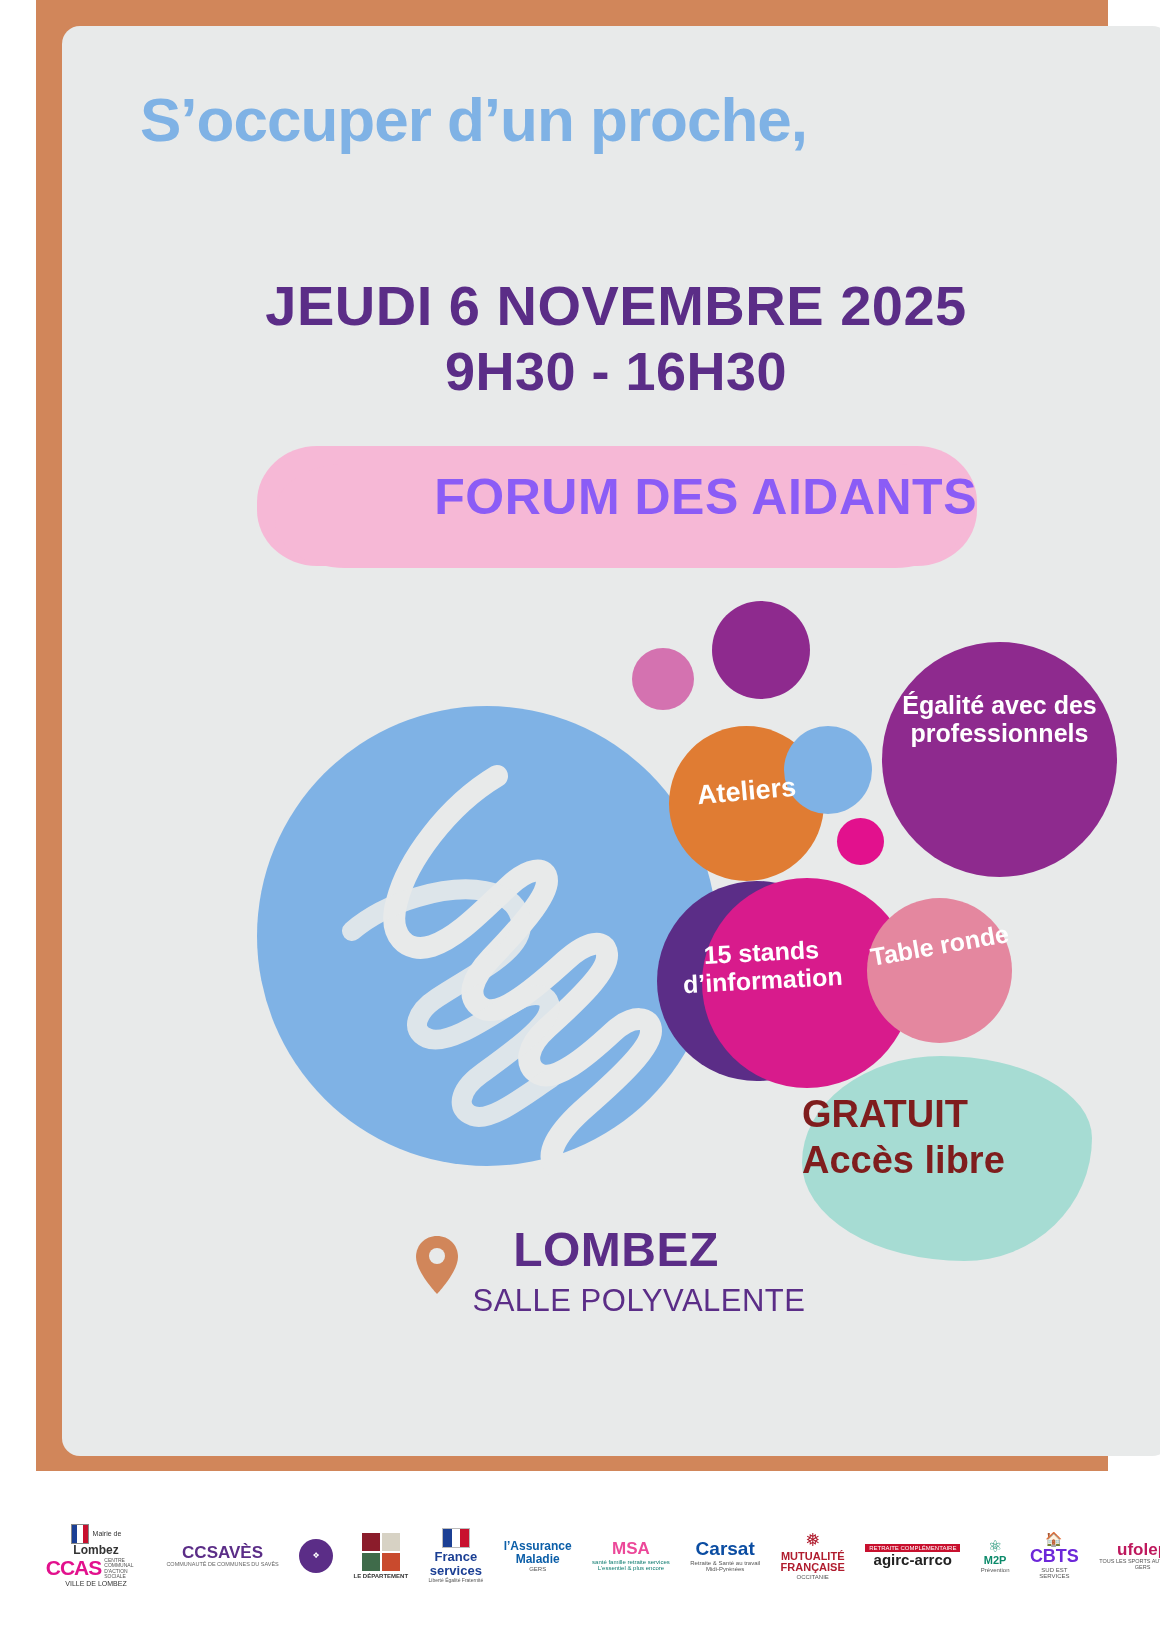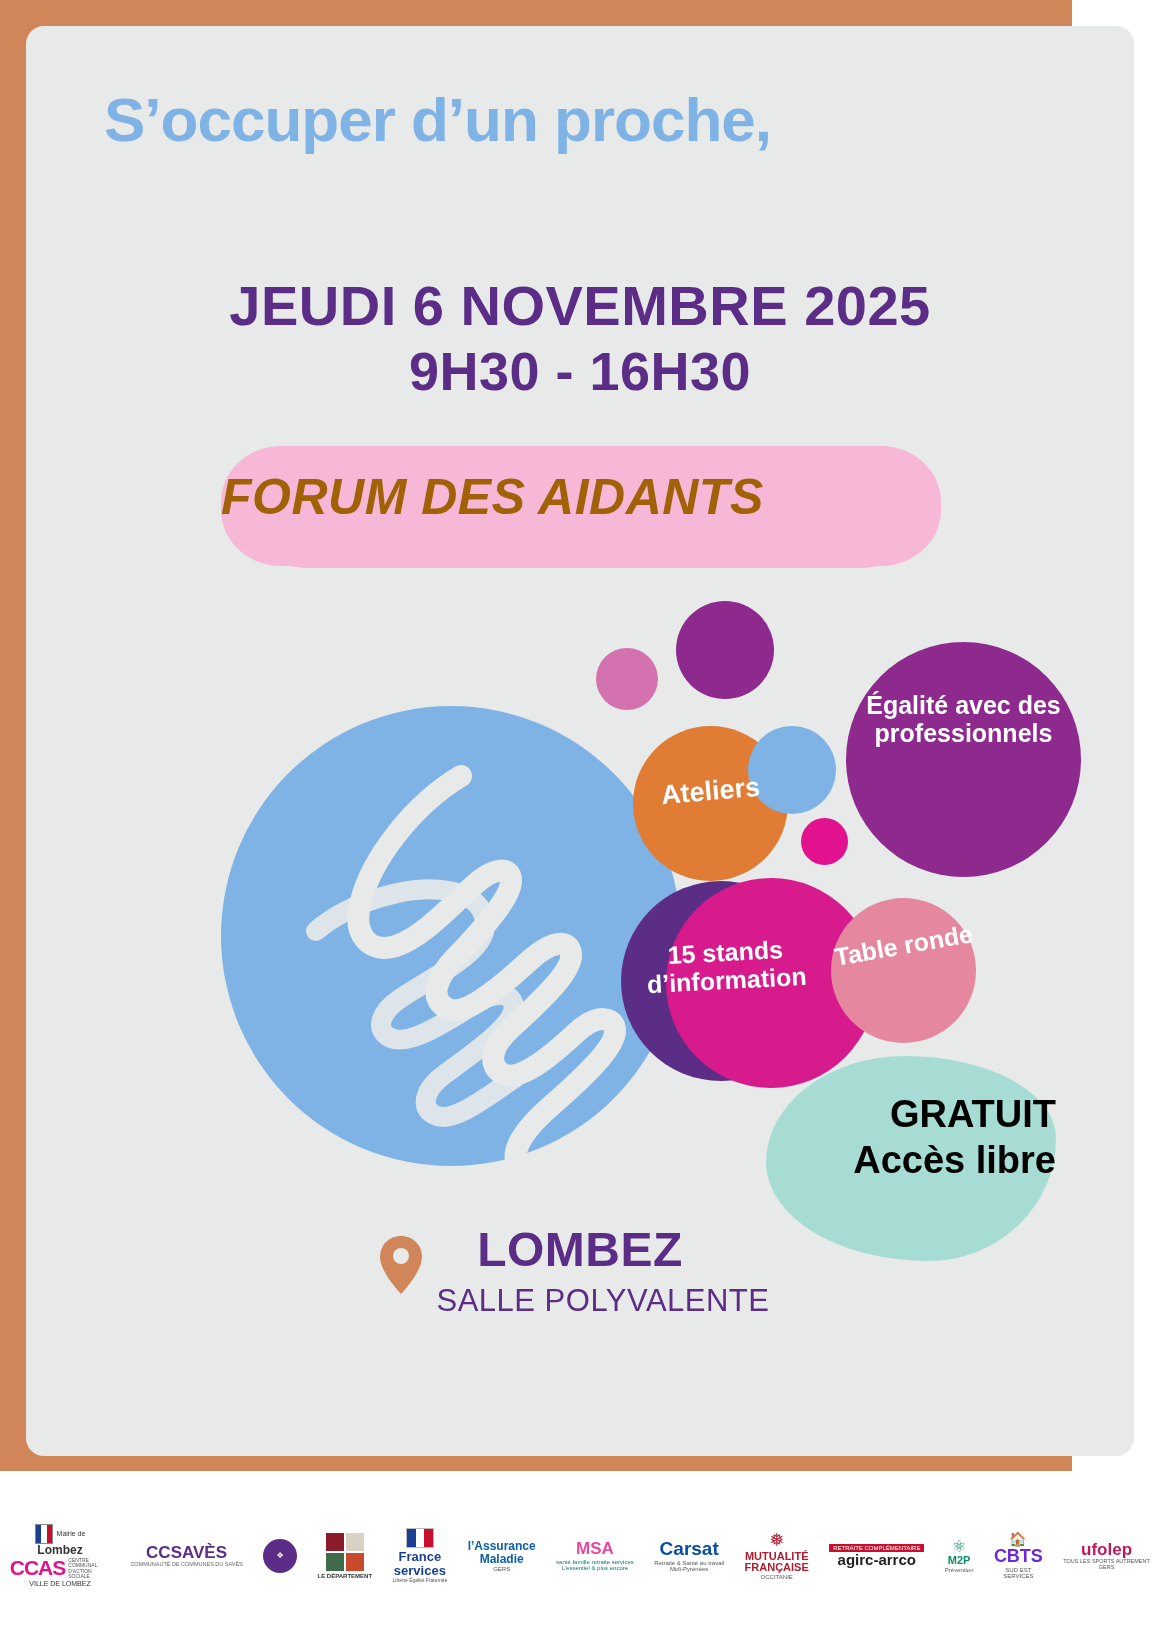--- a/index.html
+++ b/index.html
@@ -12,20 +12,21 @@
     height: 1641px;
     font-family: "Liberation Sans", sans-serif;
     overflow: hidden;
   }
   .poster {
     position: relative;
     width: 1072px;
     height: 1641px;
     background: #d1865a;
     box-sizing: border-box;
+    margin-left: 36px;
   }
   .inner {
     position: absolute;
     left: 26px;
     top: 26px;
     width: 1108px;
     height: 1430px;
     background: #e8eaea;
     border-radius: 18px;
     overflow: hidden;
@@ -88,26 +89,25 @@
     top: 26px;
     width: 690px;
     height: 104px;
     border-radius: 70px / 48px;
   }
   .forum-title {
     position: absolute;
     left: 0;
     top: 30px;
     width: 720px;
-    text-align: left;
-    color: #a16207;
+    text-align: right;
+    color: #8b5cf6;
     font-weight: bold;
     font-size: 50px;
     letter-spacing: 0.5px;
-    font-style: italic;
   }
 
   
   .graphic {
     position: absolute;
     left: 0;
     top: 560px;
     width: 1108px;
     height: 680px;
   }
@@ -176,22 +176,22 @@
     width: 290px;
     height: 205px;
     background: #a6dcd3;
     border-radius: 48% 52% 44% 56% / 52% 40% 60% 48%;
   }
   .gratuit-text {
     position: absolute;
     left: 740px;
     top: 505px;
     width: 290px;
-    text-align: right;
-    color: #000000;
+    text-align: left;
+    color: #7f1d1d;
     font-weight: bold;
     font-size: 38px;
     line-height: 1.22;
   }
 
   
   .location {
     position: absolute;
     left: 0;
     top: 1198px;

